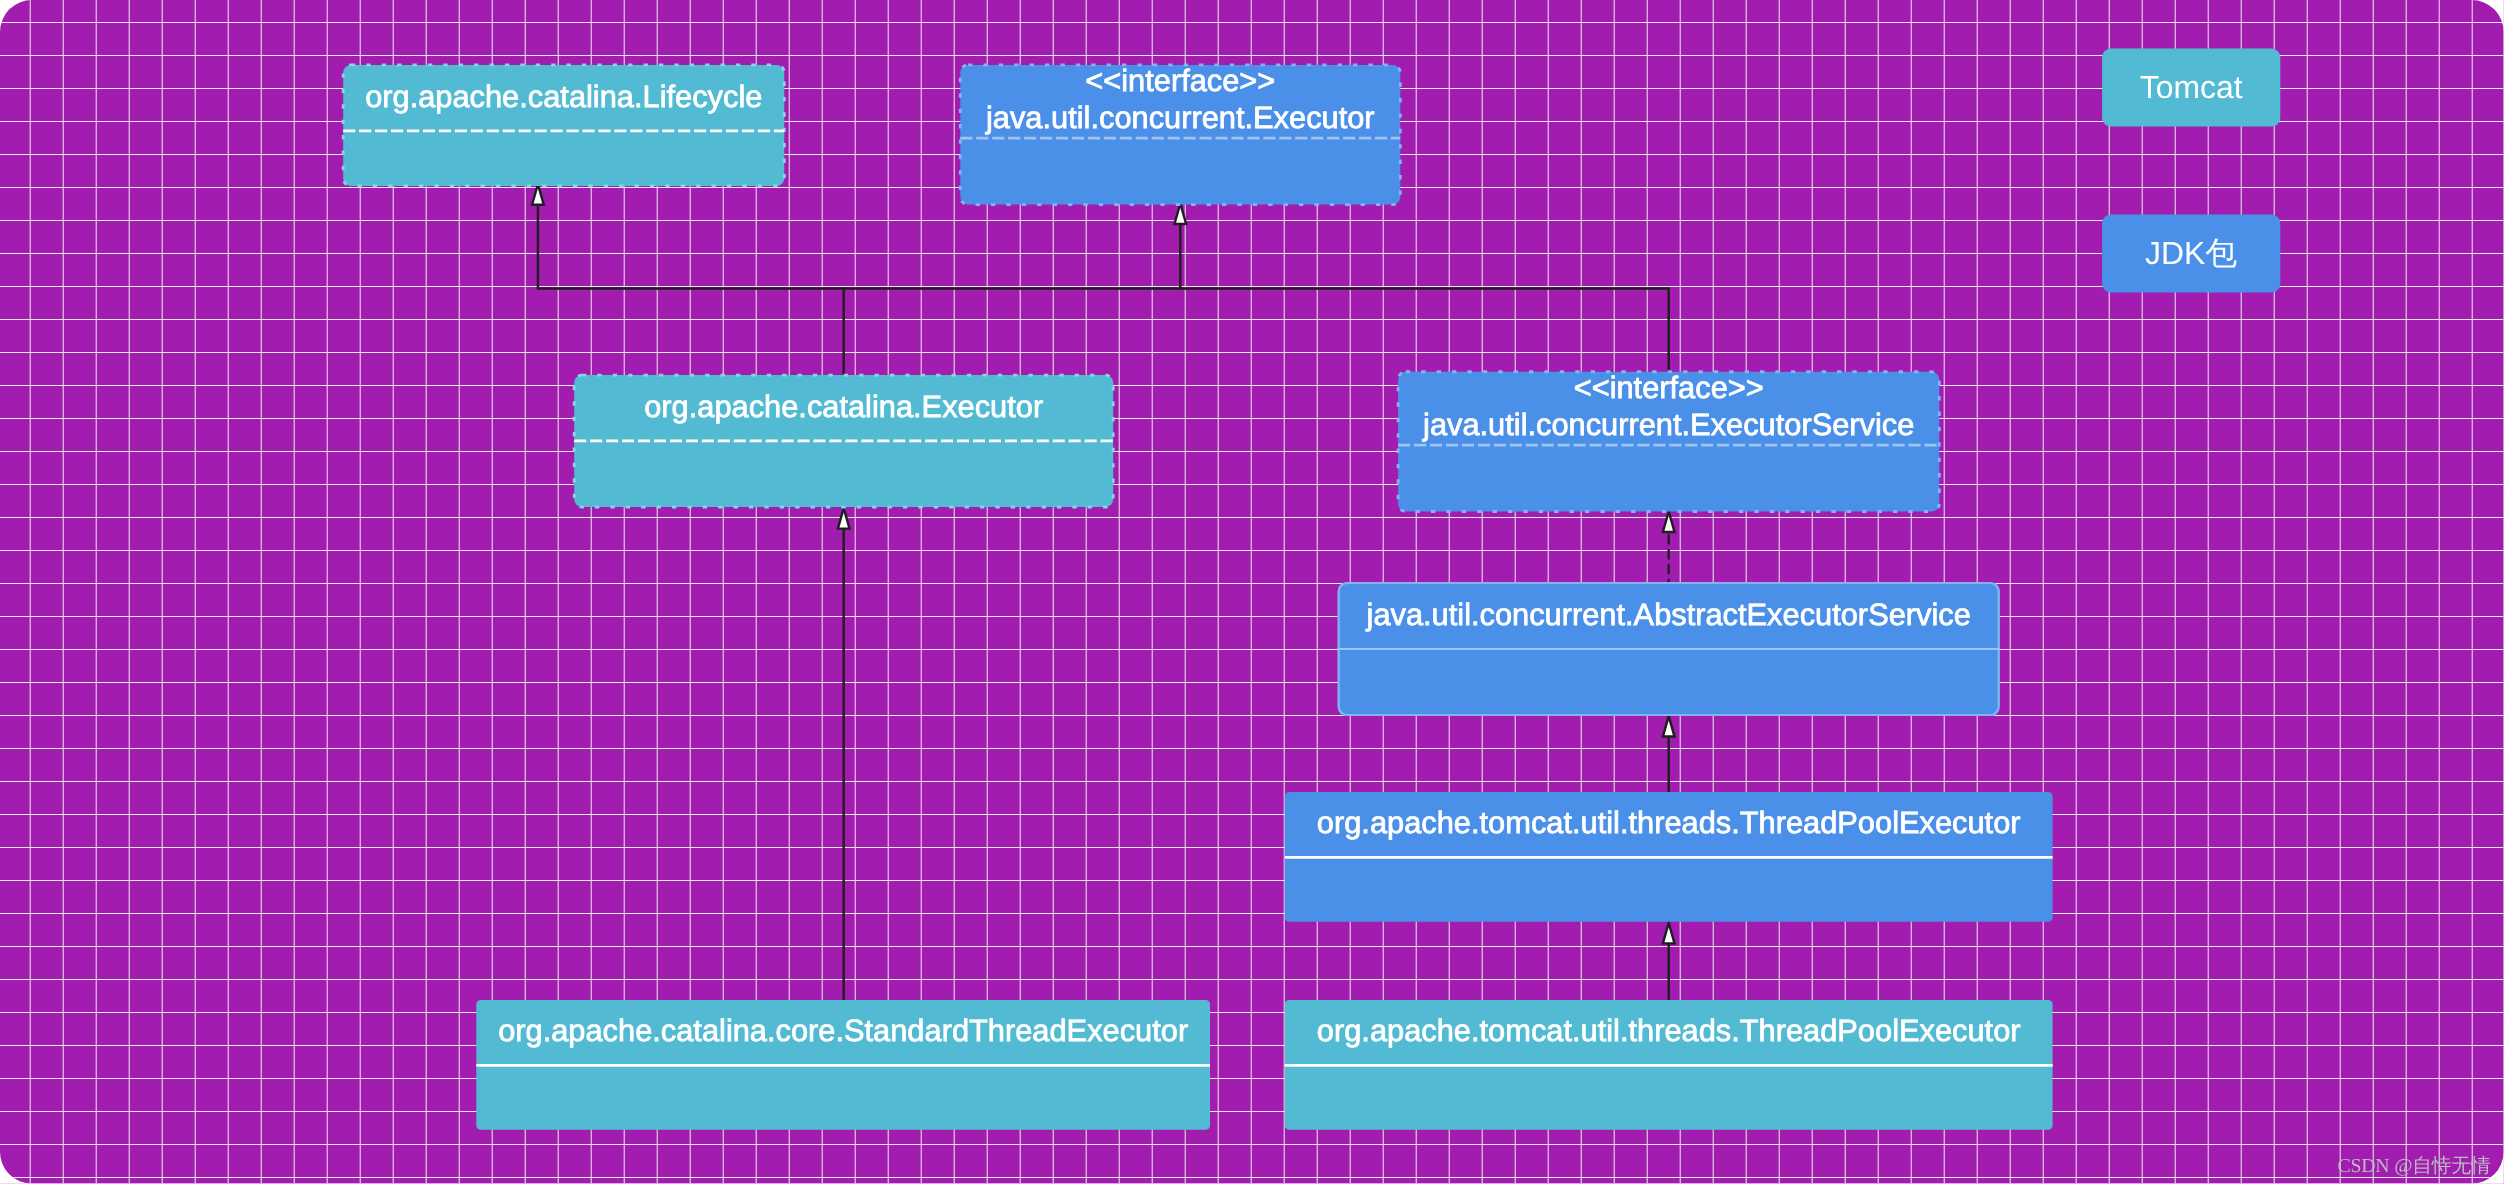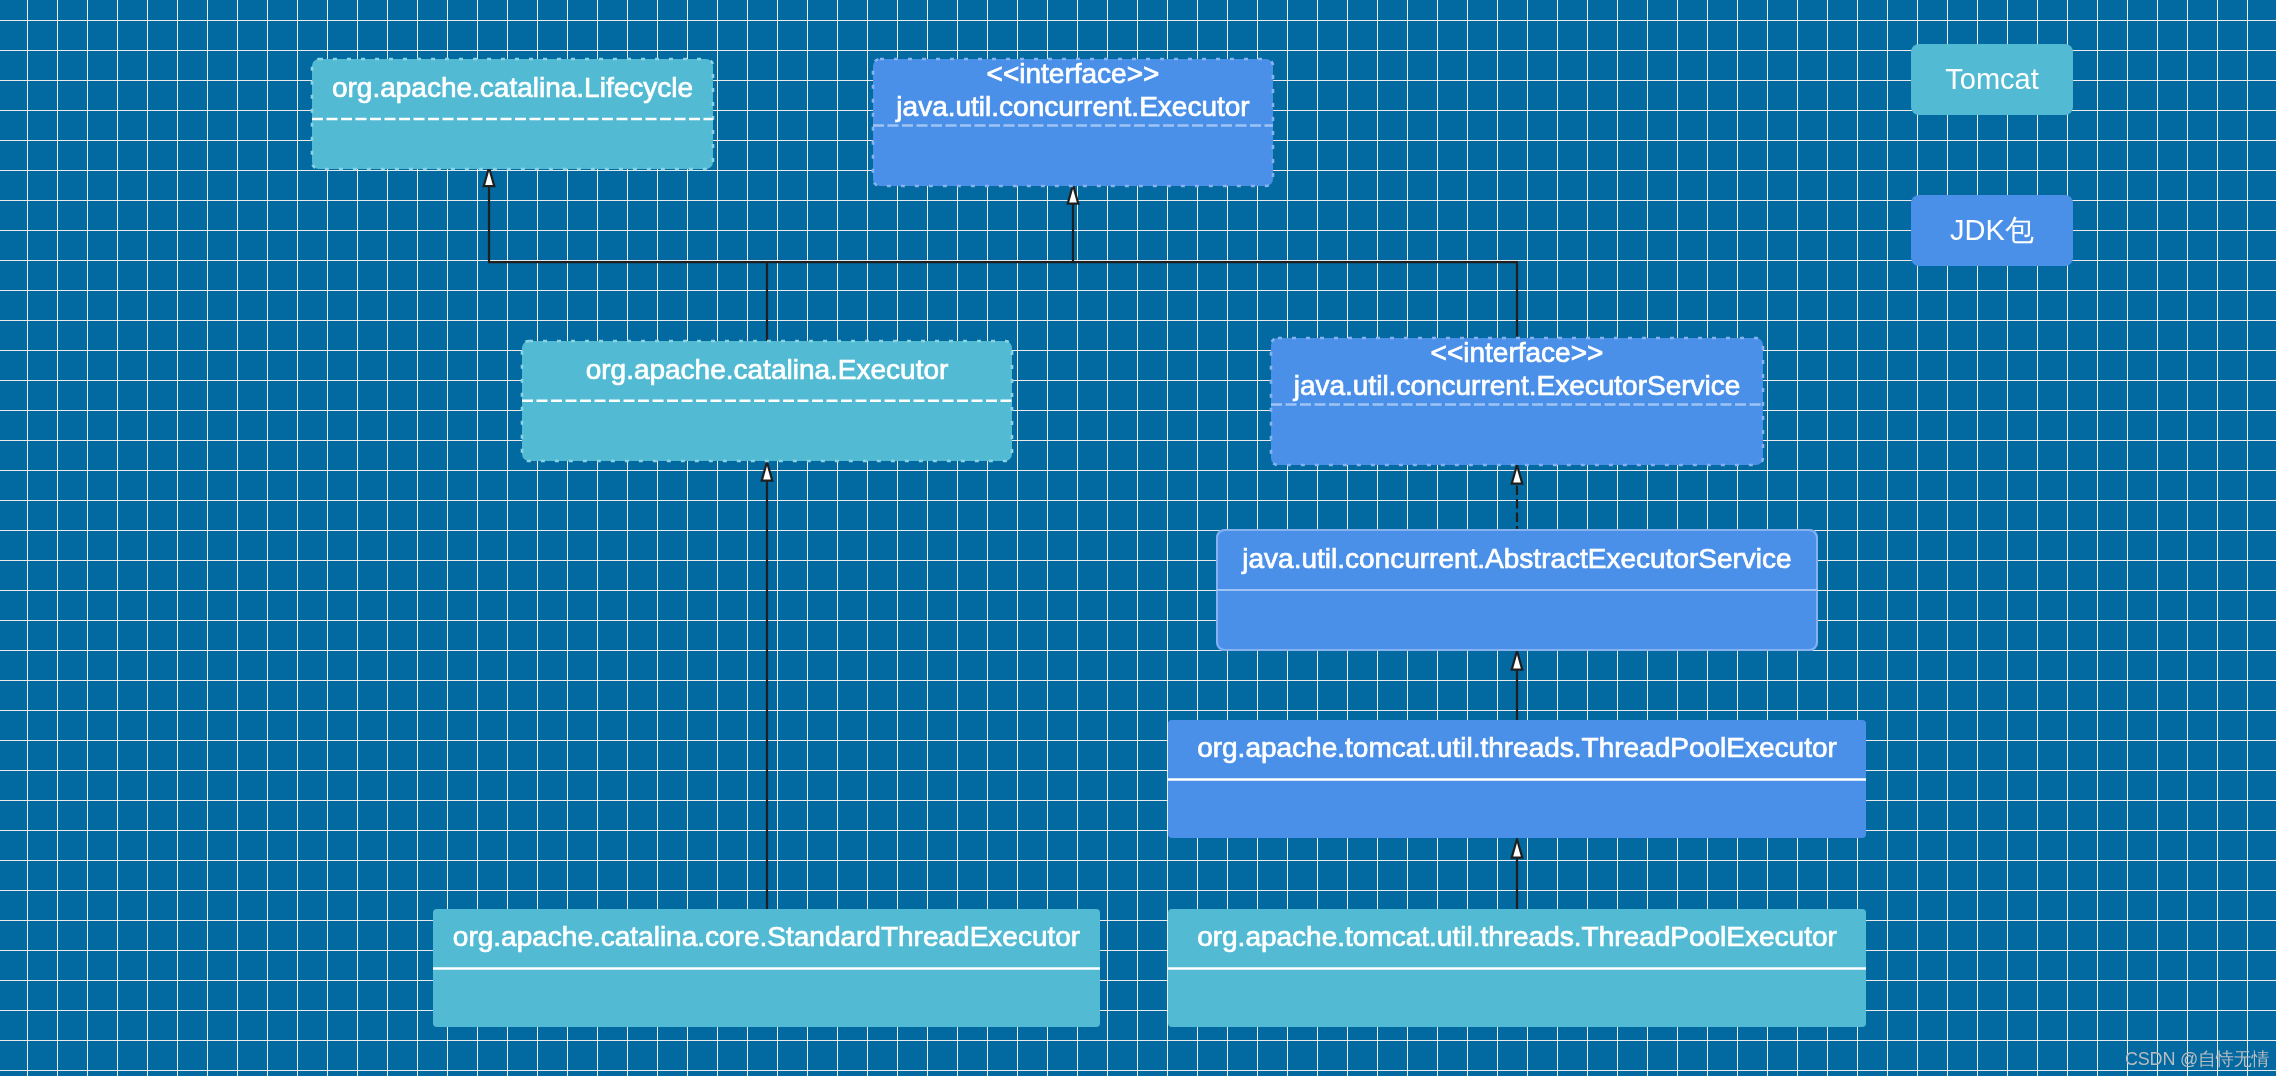--- a/index.html
+++ b/index.html
@@ -1,35 +1,35 @@
 <!DOCTYPE html>
 <html><head>
 <meta charset="utf-8">
 <title>UML class diagram - Tomcat Executor hierarchy</title>
 <style>
   html,body{margin:0;padding:0;background:#ffffff;}
   body{
     width:2276px;height:1076px;position:relative;overflow:hidden;
     font-family:"Liberation Sans", sans-serif;
   }
-  #canvas{position:absolute;left:0;top:0;width:2276px;height:1076px;overflow:hidden;background:#0369a1;}
+  #canvas{position:absolute;left:0;top:0;width:2276px;height:1076px;overflow:hidden;background:#a21caf;border-radius:29px;}
   .grid{position:absolute;left:0;top:0;width:2276px;height:1076px;
     background-image:
       linear-gradient(to right, #eeeeee 1px, transparent 1px),
       linear-gradient(to bottom, #eaeaea 1px, transparent 1px);
     background-size:30px 30px;
     background-position:27px 20px;
   }
   svg#scene{position:absolute;left:0;top:0;width:2276px;height:1076px;}
   svg#scene text{font-family:"Liberation Sans", sans-serif;font-size:28px;
     fill:#ffffff;text-anchor:middle;dominant-baseline:alphabetic;
     stroke:#ffffff;stroke-width:0.7px;paint-order:stroke fill;
     -webkit-font-smoothing:antialiased;}
   .watermark{position:absolute;font-size:18px;color:#b9bcc0;white-space:nowrap;
-    font-family:Liberation Sans, sans-serif;letter-spacing:-0.2px;
+    font-family:Liberation Serif, serif;letter-spacing:-0.2px;
     -webkit-font-smoothing:antialiased;opacity:0.999;}
 </style>
 </head>
 <body>
 
 <div id="canvas">
   <div class="grid"></div>
   <svg id="scene" viewBox="0 0 2276 1076" width="2276" height="1076">
     <g id="edge-layer">
         <g>

